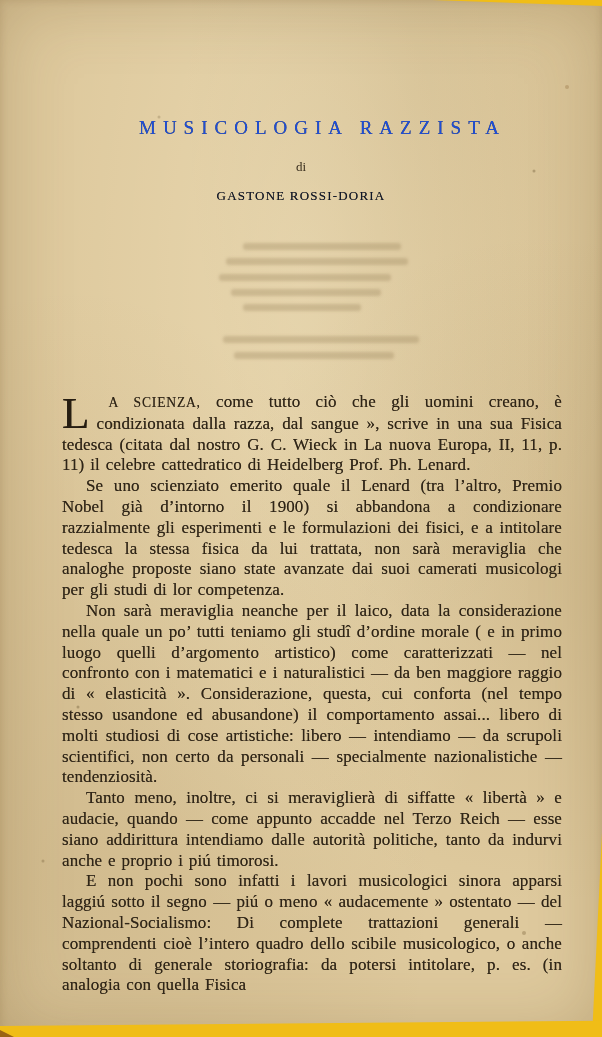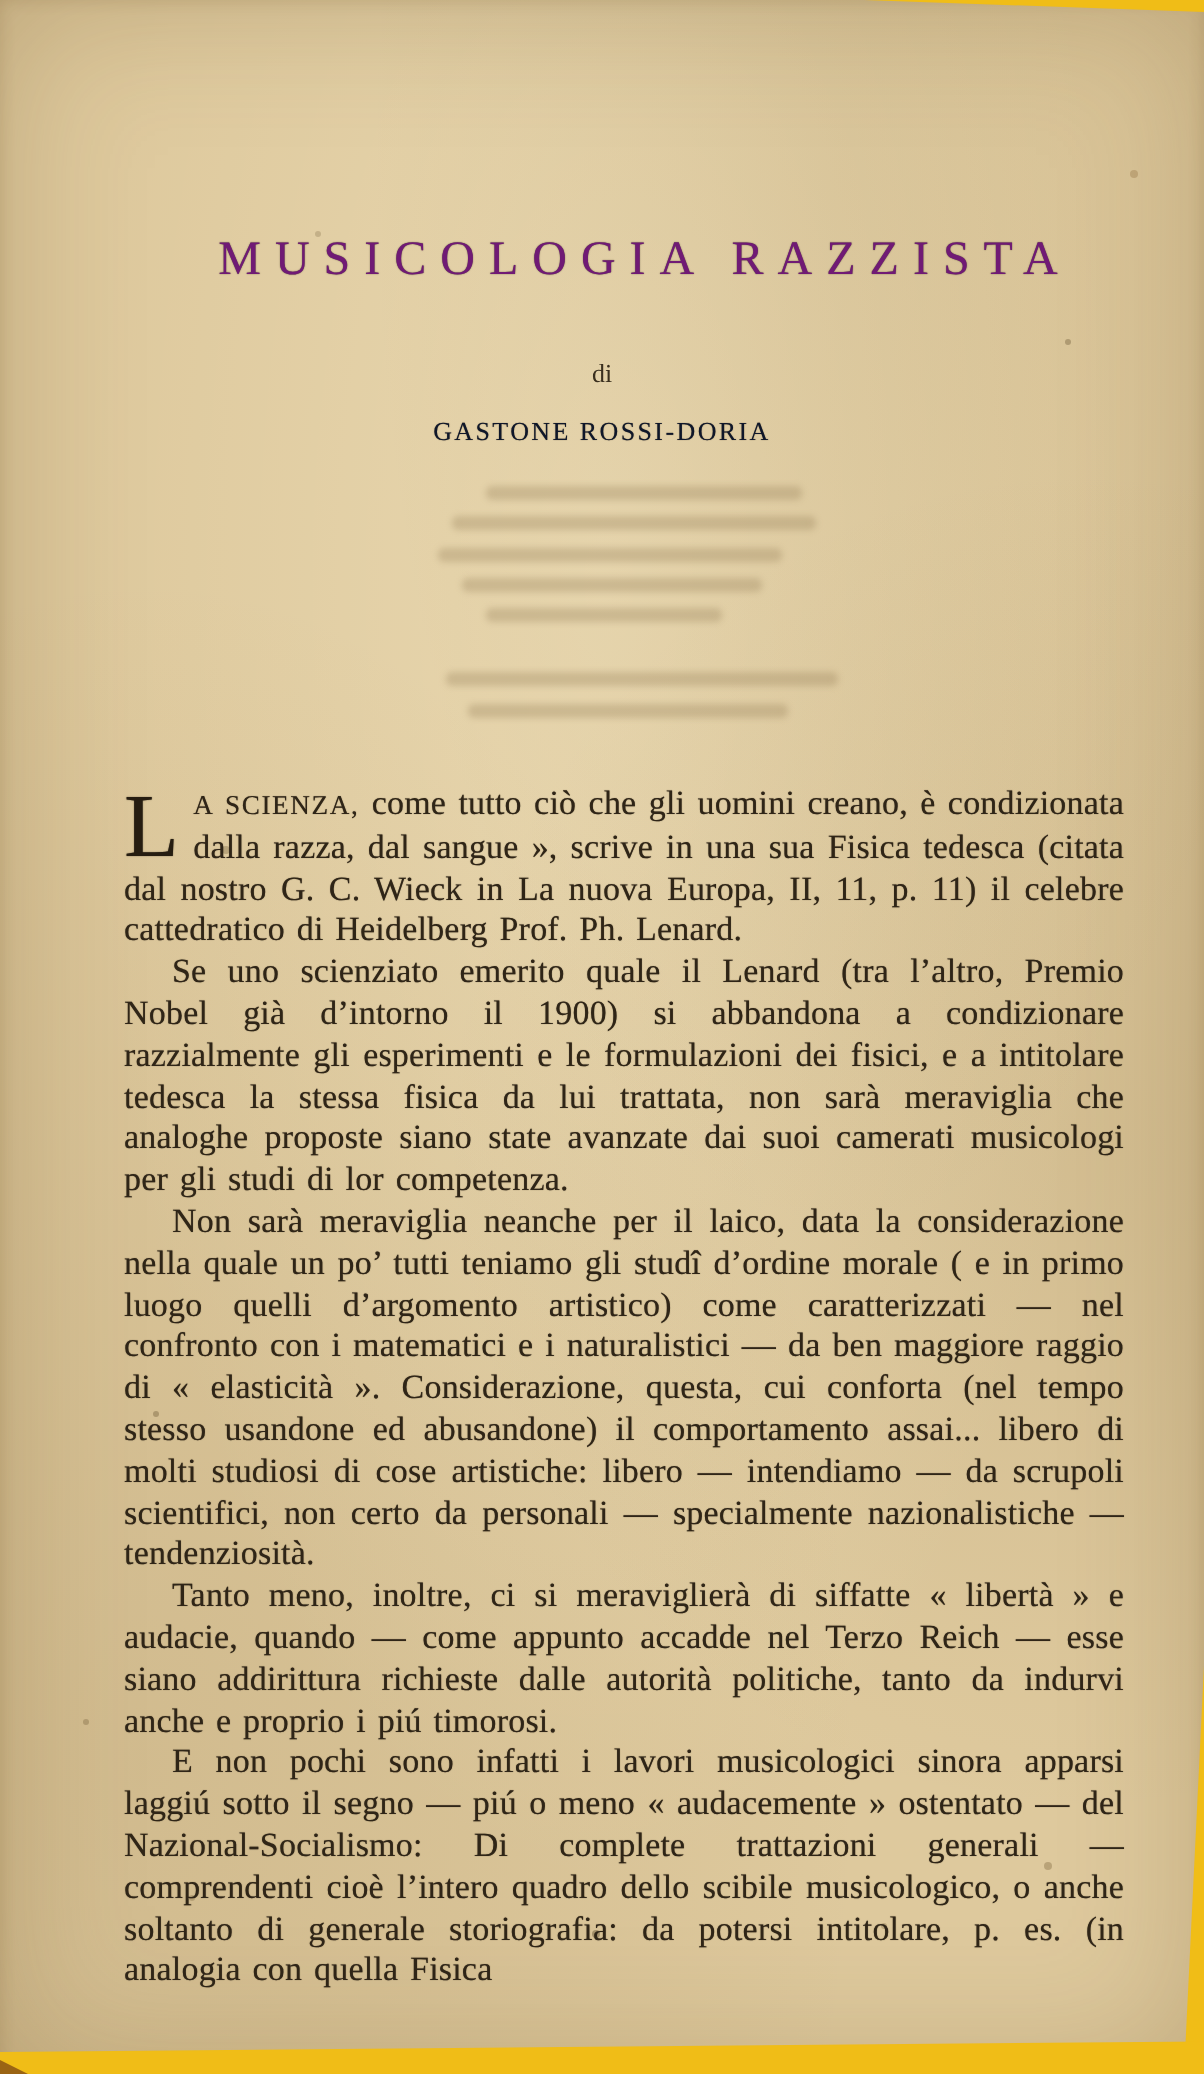--- a/index.html
+++ b/index.html
@@ -47,26 +47,26 @@
     clip-path:polygon(0 0,100% 0,100% 100%); }
   .edge-right-wedge{ right:0; top:833px; width:10px; height:204px;
     clip-path:polygon(100% 0,100% 100%,0 100%); }
   .edge-bottom{ left:-6px; bottom:-9px; width:620px; height:20px;
     transform:rotate(-0.5deg); transform-origin:left bottom; }
   .edge-corner-dark{ left:0; bottom:0; width:14px; height:7px;
     background:#9a6414; clip-path:polygon(0 0,100% 100%,0 100%); }
 
   .masthead{ position:absolute; left:0; right:0; top:117px; text-align:center; color:var(--ink);}
   .title{
-    font-size:24px; letter-spacing:7px; font-weight:normal;
-    color:#701a75; text-shadow:0 0 0.6px rgba(41,31,19,0.8);
+    font-size:19px; letter-spacing:7px; font-weight:normal;
+    color:#1d4ed8; text-shadow:0 0 0.6px rgba(41,31,19,0.8);
     white-space:nowrap;
     padding-left:43px;
   }
-  .byline{ margin-top:35px; font-size:13px; color:#3a2f1e; }
+  .byline{ margin-top:20px; font-size:13px; color:#3a2f1e; }
   .author{ margin-top:13px; font-size:13px; letter-spacing:1.2px; color:#0f172a;
     text-shadow:0 0 0.5px rgba(52,42,25,0.7); }
 
   
   .ghost{ position:absolute; border-radius:3px;
     background:rgba(146,124,84,0.30); filter:blur(1.5px); height:7px;}
   .g1{ left:243px; top:243px; width:158px;}
   .g2{ left:226px; top:258px; width:182px;}
   .g3{ left:219px; top:274px; width:172px;}
   .g4{ left:231px; top:289px; width:150px;}
@@ -83,21 +83,21 @@
     text-shadow:0 0 0.5px rgba(47,37,23,0.65);
   }
   .body-text p{ margin:0; }
   .body-text p.indent{ text-indent:24px; }
   .dropcap{
     float:left; font-size:45px; line-height:36px;
     padding:3px 7px 0 0; color:#261d11;
     text-shadow:0 0 0.6px rgba(38,29,17,0.8);
   }
   .run-italic{ }
-  .run-smallcaps{ font-size:0.8em; letter-spacing:0.8px; }
+  .run-smallcaps{ font-size:0.8em; letter-spacing:0.8px;margin-left:12px; }
 </style>
 </head>
 <body>
 
 <div class="scan">
   <div class="paper"></div>
   <div class="specks"></div>
 
   <div class="edge edge-top-right"></div>
   <div class="edge edge-right-wedge"></div>
@@ -115,16 +115,16 @@
   <div class="ghost g3"></div>
   <div class="ghost g4"></div>
   <div class="ghost g5"></div>
   <div class="ghost g6"></div>
   <div class="ghost g7"></div>
 
   <div class="body-text">
       <p><span class="dropcap">L</span><span class="run-smallcaps">A SCIENZA,</span><span class="run-normal"> come tutto ciò che gli uomini creano, è condizionata dalla razza, dal sangue », scrive in una sua </span><span class="run-italic">Fisica tedesca</span><span class="run-normal"> (citata dal nostro G. C. Wieck in </span><span class="run-italic">La nuova Europa,</span><span class="run-normal"> II, 11, p. 11) il celebre cattedratico di Heidelberg Prof. Ph. Lenard.</span></p>
       <p class="indent"><span class="run-normal">Se uno scienziato emerito quale il Lenard (tra l’altro, Premio Nobel già d’intorno il 1900) si abbandona a condizionare razzialmente gli esperimenti e le formulazioni dei fisici, e a intitolare </span><span class="run-italic">tedesca</span><span class="run-normal"> la stessa fisica da lui trattata, non sarà meraviglia che analoghe proposte siano state avanzate dai suoi camerati musicologi per gli studi di lor competenza.</span></p>
       <p class="indent"><span class="run-normal">Non sarà meraviglia neanche per il laico, data la considerazione nella quale un po’ tutti teniamo gli studî d’ordine morale ( e in primo luogo quelli d’argomento artistico) come caratterizzati — nel confronto con i matematici e i naturalistici — da ben maggiore raggio di « elasticità ». Considerazione, questa, cui conforta (nel tempo stesso usandone ed abusandone) il comportamento assai... libero di molti studiosi di cose artistiche: libero — intendiamo — da scrupoli scientifici, non certo da personali — specialmente nazionalistiche — tendenziosità.</span></p>
-      <p class="indent"><span class="run-normal">Tanto meno, inoltre, ci si meraviglierà di siffatte « libertà » e audacie, quando — come appunto accadde nel Terzo Reich — esse siano addirittura </span><span class="run-italic">richieste</span><span class="run-normal"> dalle autorità politiche, tanto da indurvi anche e proprio i piú timorosi.</span></p>
+      <p class="indent"><span class="run-normal">Tanto meno, inoltre, ci si meraviglierà di siffatte « libertà » e audacie, quando — come appunto accadde nel Terzo Reich — esse siano addirittura </span><span class="run-italic">intendiamo</span><span class="run-normal"> dalle autorità politiche, tanto da indurvi anche e proprio i piú timorosi.</span></p>
       <p class="indent"><span class="run-normal">E non pochi sono infatti i lavori musicologici sinora apparsi laggiú sotto il segno — piú o meno « audacemente » ostentato — del Nazional-Socialismo: Di complete trattazioni generali — comprendenti cioè l’intero quadro dello scibile musicologico, o anche soltanto di generale storiografia: da potersi intitolare, p. es. (in analogia con quella </span><span class="run-italic">Fisica</span></p>
     </div>
 </div>
 
 </body></html>

